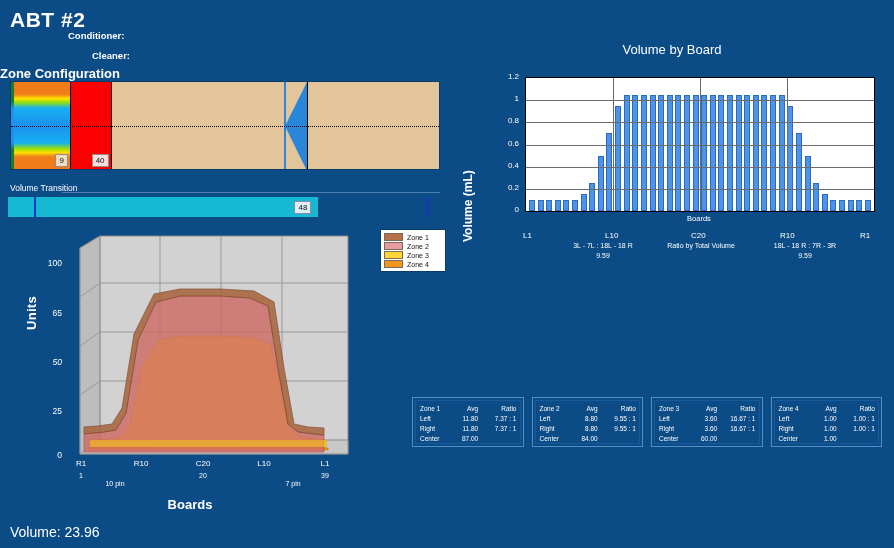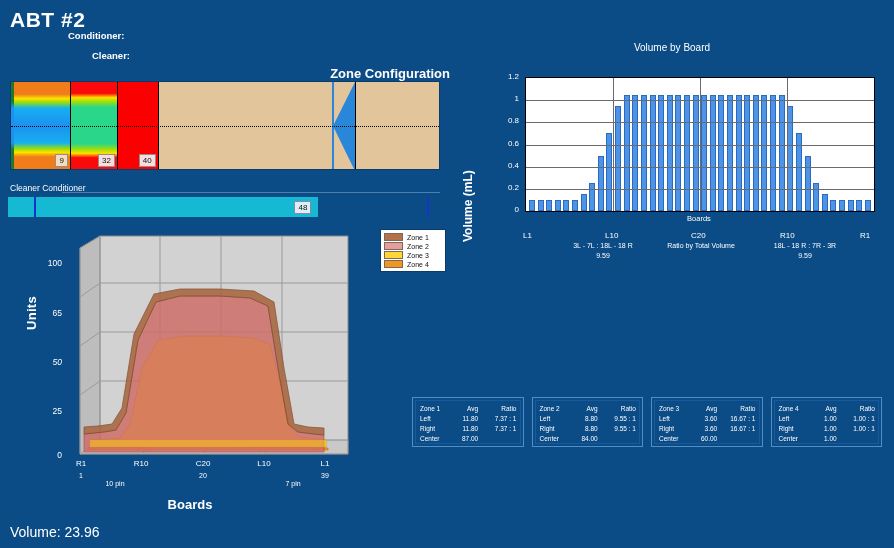--- a/index.html
+++ b/index.html
@@ -11,21 +11,21 @@
     position:relative;
   }
   .abs{position:absolute;}
 
   
   #app-title{left:10px;top:8px;font-size:21px;font-weight:bold;letter-spacing:.5px;}
   #conditioner-label{left:68px;top:30px;font-size:9.5px;font-weight:bold;}
   #cleaner-label{left:92px;top:50px;font-size:9.5px;font-weight:bold;}
 
   
-  #zone-config-title{left:0;top:66px;width:450px;text-align:right;font-size:13px;font-weight:bold;}
+  #zone-config-title{left:0;top:66px;width:450px;text-align:left;font-size:13px;font-weight:bold;}
   #zone-config-panel{left:10px;top:81px;width:430px;height:89px;display:flex;
         border:1px solid #0a3c6b;box-sizing:border-box;background:#e2c59a;}
   .zone-cell{position:relative;height:100%;box-sizing:border-box;border-right:1px solid #000;overflow:hidden;}
   .zone-cell:last-child{border-right:none;}
   .zone-grad{position:absolute;left:0;top:0;right:0;bottom:0;}
   .zone-edge{position:absolute;left:0;top:0;bottom:0;width:3px;}
   .zone-val{position:absolute;right:2px;bottom:2px;font-size:8px;color:#111;
         background:#f6dede;border:1px solid #9a8a8a;padding:0 3px;line-height:11px;}
   .zone-val.tan{background:#f0ddc2;}
   #zone-centerline{position:absolute;left:0;right:0;top:50%;border-top:1px dotted #000;}
@@ -55,21 +55,21 @@
   .area-xsub{position:absolute;font-size:7px;color:#fff;text-align:center;width:34px;}
 
   
   #area-legend{left:380px;top:229px;width:58px;background:#ffffff;border:1px solid #0a3c6b;padding:2px 3px;}
   .legend-row{display:flex;align-items:center;margin:1px 0;}
   .legend-swatch{width:17px;height:6px;margin-right:4px;border:1px solid #7a6a5a;}
   .legend-text{font-size:7px;color:#111;}
 
   
   #bar-chart{left:455px;top:42px;width:434px;height:225px;}
-  #bar-title{position:absolute;left:0;top:0;width:434px;text-align:center;font-size:10px;}
+  #bar-title{position:absolute;left:0;top:0;width:434px;text-align:center;font-size:13px;}
   #bar-ylabel{position:absolute;left:6px;top:200px;transform:rotate(-90deg);transform-origin:left top;
         font-size:12px;font-weight:bold;}
   #bar-plot{position:absolute;left:70px;top:35px;width:348px;height:133px;background:#fff;border:1px solid #000;}
   .bar-grid-h{position:absolute;left:0;right:0;height:1px;background:#6b6b6b;}
   .bar-grid-v{position:absolute;top:0;bottom:0;width:1px;background:#6b6b6b;}
   #bars{position:absolute;left:3px;right:3px;bottom:0;top:0;display:flex;align-items:flex-end;justify-content:space-between;}
   .bar{background:#4d94e8;border:1px solid #2a6bbf;box-sizing:border-box;}
   .bar-ytick{position:absolute;font-size:8px;color:#fff;text-align:right;width:26px;}
   #bar-xaxis-name{position:absolute;left:70px;top:172px;width:348px;text-align:center;font-size:7.5px;}
   .bar-xtick{position:absolute;font-size:8px;color:#fff;top:189px;}
@@ -96,39 +96,35 @@
 <div class="abs" id="conditioner-label">Conditioner:</div>
 <div class="abs" id="cleaner-label">Cleaner:</div>
 
 <div class="abs" id="zone-config-title">Zone Configuration</div>
 <div class="abs" id="zone-config-panel">
   <div class="zone-cell" style="width: 14%;">
       <div class="zone-grad" style="background: linear-gradient(rgb(240, 124, 26) 0%, rgb(240, 124, 26) 14%, rgb(255, 224, 0) 19%, rgb(159, 224, 0) 23%, rgb(22, 176, 240) 30%, rgb(30, 144, 240) 50%, rgb(22, 176, 240) 70%, rgb(159, 224, 0) 77%, rgb(255, 224, 0) 81%, rgb(240, 124, 26) 86%, rgb(240, 124, 26) 100%);"></div>
       <div class="zone-edge" style="background: linear-gradient(rgb(30, 122, 42) 0%, rgb(30, 122, 42) 22%, rgb(30, 144, 240) 30%, rgb(30, 144, 240) 70%, rgb(30, 122, 42) 78%, rgb(30, 122, 42) 100%);"></div>
       <div class="zone-val tan">9</div>
     </div>
-    <div class="zone-cell" style="width: 11%;">
-      <div class="zone-grad" style="background: linear-gradient(rgb(250, 10, 10) 0%, rgb(250, 10, 10) 13%, rgb(255, 224, 0) 18%, rgb(168, 224, 0) 22%, rgb(42, 214, 138) 29%, rgb(42, 214, 138) 50%, rgb(42, 214, 138) 71%, rgb(168, 224, 0) 78%, rgb(255, 224, 0) 82%, rgb(250, 10, 10) 87%, rgb(250, 10, 10) 100%);"></div>
-      <div class="zone-val">32</div>
-    </div>
     <div class="zone-cell" style="width: 9.5%;">
       <div class="zone-grad" style="background: rgb(250, 0, 0);"></div>
       <div class="zone-val">40</div>
     </div>
     <div class="zone-cell" style="width: 46%;">
       <div class="zone-grad" style="background: rgb(226, 197, 154);"></div>
       <div class="arrow-wrap">
         <div class="arrow-line"></div>
         <div class="arrow-tri"></div>
       </div>
     </div>
     <div id="zone-centerline"></div>
 </div>
 
-<div class="abs" id="cleaner-transition-label">Cleaner Conditioner</div>
+<div class="abs" id="cleaner-transition-label">Volume Transition</div>
 <div class="abs" id="cleaner-transition-rule"></div>
 <div class="abs" id="cleaner-transition-track">
   <div id="cleaner-transition-fill" style="width: 71.5%;"></div>
   <div id="cleaner-transition-seg" style="width: 6%;"></div>
   <div id="cleaner-transition-mark" style="left: 6%;"></div>
   <div id="cleaner-transition-mark2" style="left: 96.5%;"></div>
   <div id="cleaner-transition-val" style="left: 66%;">48</div>
 </div>
 
 <div class="abs" id="area-chart">

